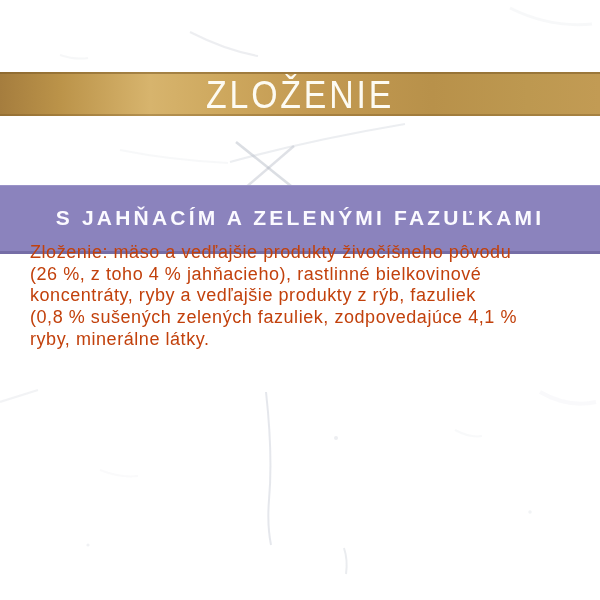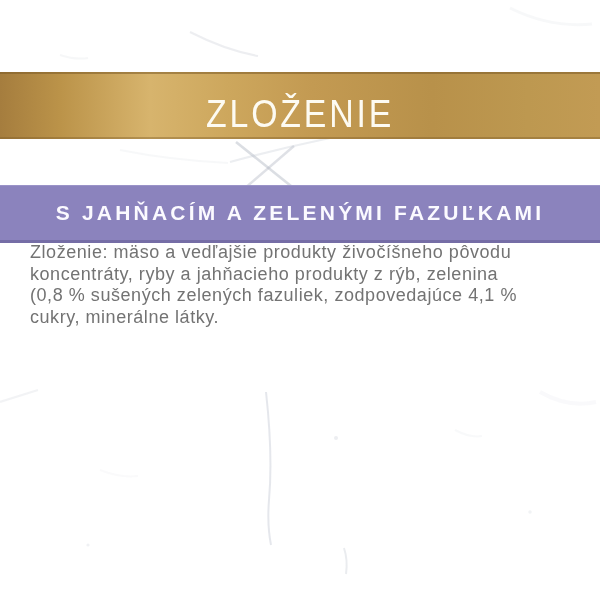--- a/index.html
+++ b/index.html
@@ -21,48 +21,48 @@
   }
   .label {
     position: absolute;
     z-index: 1;
     left: 0;
     width: 600px;
     box-sizing: border-box;
   }
   .gold-banner {
     top: 72px;
-    height: 67px;
+    height: 44px;
     background: linear-gradient(to right,
       #a57d3e 0%,
       #bb9349 10%,
       #d7b46d 25%,
       #cda75d 38%,
       #c39a52 52%,
       #b8914a 72%,
       #bd9850 88%,
       #c29b54 100%);
     border-top: 2px solid rgba(125, 92, 40, 0.55);
     border-bottom: 2px solid rgba(125, 92, 40, 0.40);
     display: flex;
-    align-items: flex-end;
+    align-items: flex-start;
     justify-content: center;
   }
   .gold-banner .title {
     color: #fdfbf2;
     font-size: 36px;
     font-weight: 400;
     letter-spacing: 3px;
     transform: scaleY(1.06) scaleX(0.94);
     white-space: nowrap;
     padding-bottom: 2px;
   }
   .flavor-banner {
     top: 185px;
-    height: 58px;
+    height: 69px;
     background: #8b83bd;
     border-top: 1px solid #9holder;
     border-top: 1px solid #9a93c8;
     border-bottom: 3px solid #756da6;
     display: flex;
     align-items: center;
     justify-content: center;
   }
   .flavor-banner .subtitle {
     color: #fbfaff;
@@ -71,21 +71,21 @@
     letter-spacing: 3.2px;
     white-space: nowrap;
     padding-bottom: 1px;
   }
   .ingredients {
     position: absolute;
     z-index: 1;
     left: 30px;
     top: 242px;
     width: 545px;
-    color: #737373;
+    color: #c2410c;
     font-size: 18px;
     line-height: 21.7px;
     letter-spacing: 0.55px;
   }
   .ingredients .line {
     white-space: nowrap;
   }
 </style>
 </head>
 <body>
@@ -114,16 +114,17 @@
 <div class="label gold-banner">
   <div class="title">ZLOŽENIE</div>
 </div>
 
 <div class="label flavor-banner">
   <div class="subtitle">S JAHŇACÍM A ZELENÝMI FAZUĽKAMI</div>
 </div>
 
 <div class="ingredients">
   <div class="line">Zloženie: mäso a vedľajšie produkty živočíšneho pôvodu</div>
-  <div class="line">koncentráty, ryby a jahňacieho produkty z rýb, zelenina</div>
+  <div class="line">(26 %, z toho 4 % jahňacieho), rastlinné bielkovinové</div>
+  <div class="line">koncentráty, ryby a vedľajšie produkty z rýb, fazuliek</div>
   <div class="line">(0,8 % sušených zelených fazuliek, zodpovedajúce 4,1 %</div>
-  <div class="line">cukry, minerálne látky.</div>
+  <div class="line">ryby, minerálne látky.</div>
 </div>
 
 </body></html>

